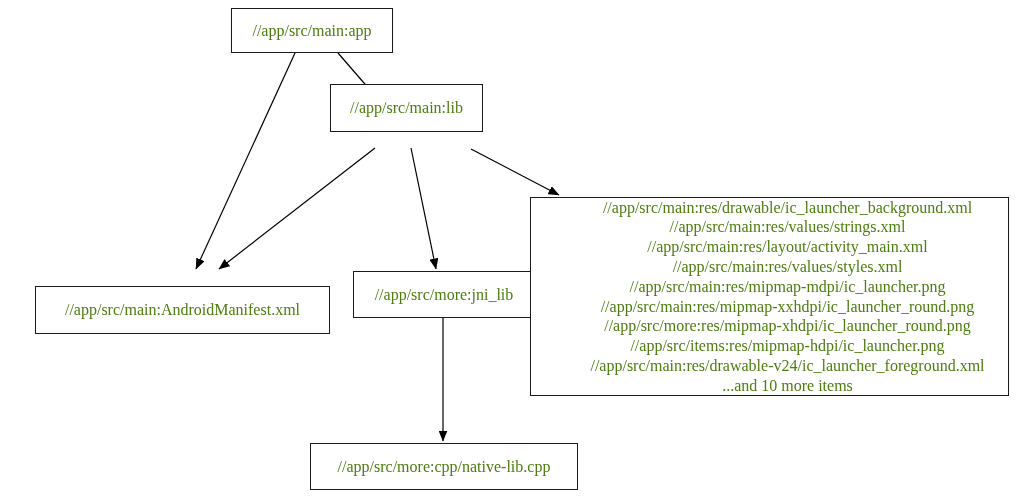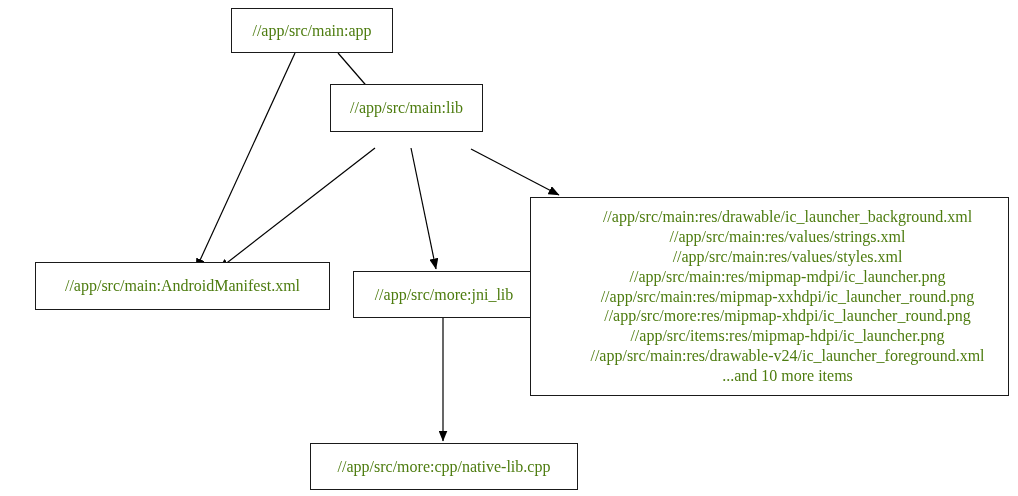--- a/index.html
+++ b/index.html
@@ -66,31 +66,32 @@
   </svg>
 
   <div class="node" style="left:203px; top:8px; width:162px; height:45px;">
     <span>//app/src/main:app</span>
   </div>
 
   <div class="node" style="left:302px; top:84px; width:153px; height:48px;">
     <span>//app/src/main:lib</span>
   </div>
 
-  <div class="node" style="left:7px; top:262px; width:295px; height:48px;">
+  <div class="node" style="left:7px; top:286px; width:295px; height:48px;">
     <span>//app/src/main:AndroidManifest.xml</span>
   </div>
 
   <div class="node" style="left:325px; top:271px; width:182px; height:47px;">
     <span>//app/src/more:jni_lib</span>
   </div>
 
   <div class="node multiline" style="left:502px; top:197px; width:479px; height:199px;padding-left:36px;">
     <div class="rline">//app/src/main:res/drawable/ic_launcher_background.xml</div>
     <div class="rline">//app/src/main:res/values/strings.xml</div>
+    <div class="rline">//app/src/main:res/layout/activity_main.xml</div>
     <div class="rline">//app/src/main:res/values/styles.xml</div>
     <div class="rline">//app/src/main:res/mipmap-mdpi/ic_launcher.png</div>
     <div class="rline">//app/src/main:res/mipmap-xxhdpi/ic_launcher_round.png</div>
     <div class="rline">//app/src/more:res/mipmap-xhdpi/ic_launcher_round.png</div>
     <div class="rline">//app/src/items:res/mipmap-hdpi/ic_launcher.png</div>
     <div class="rline">//app/src/main:res/drawable-v24/ic_launcher_foreground.xml</div>
     <div class="rline">...and 10 more items</div>
   </div>
 
   <div class="node" style="left:282px; top:443px; width:268px; height:47px;">

